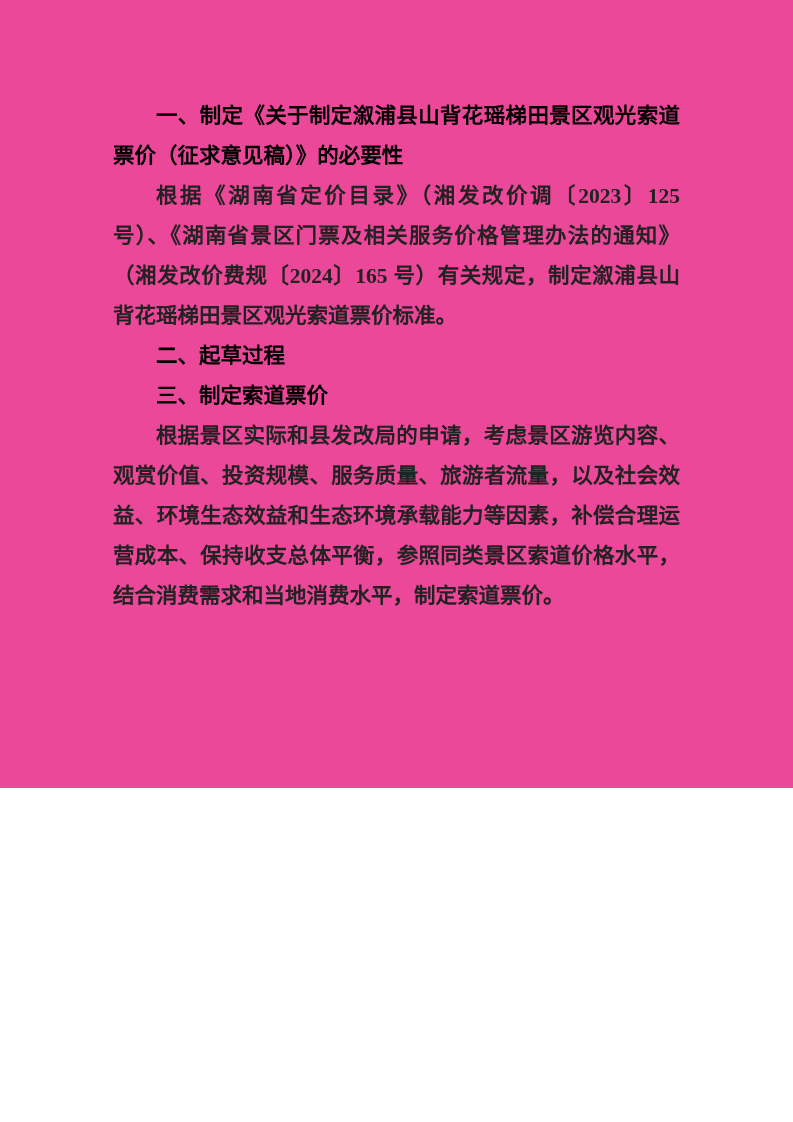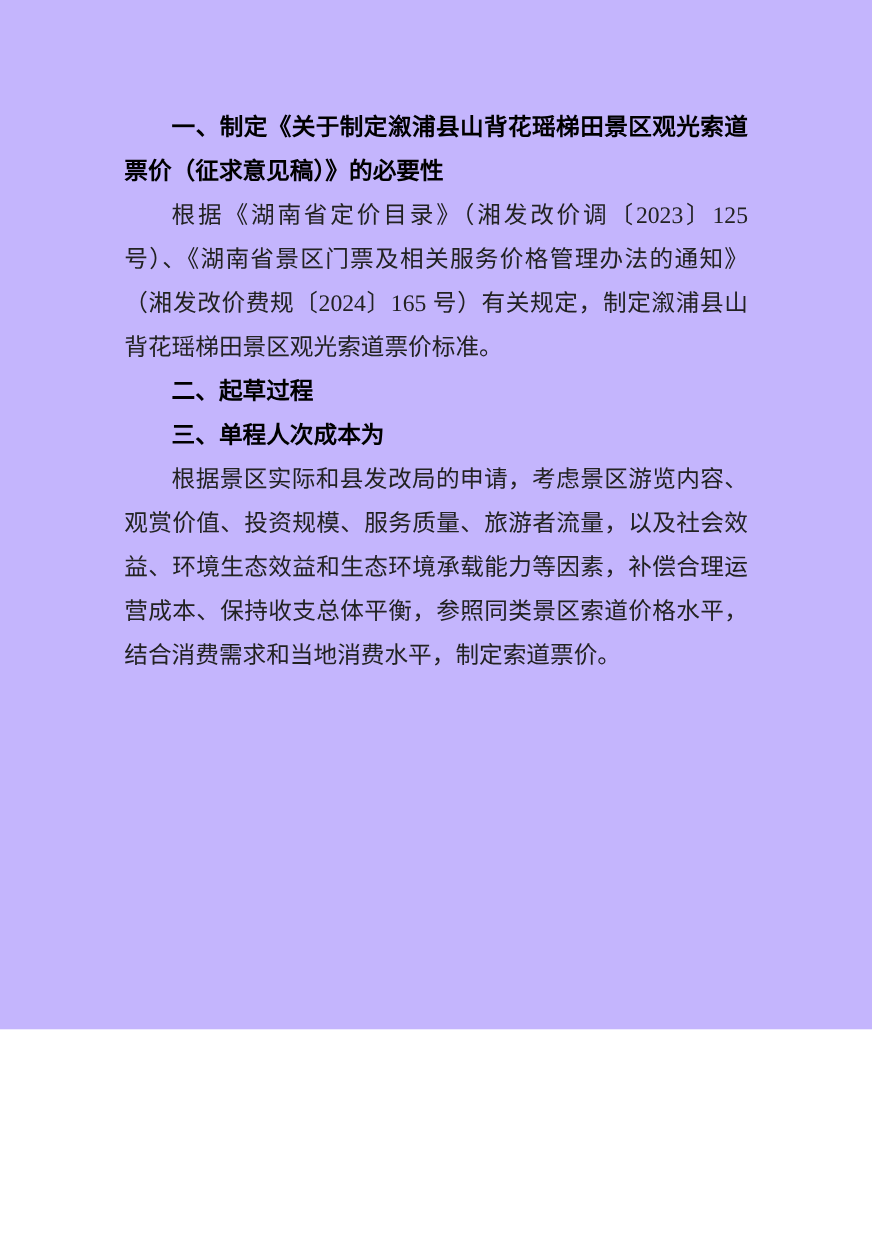--- a/index.html
+++ b/index.html
@@ -3,22 +3,22 @@
 <meta charset="utf-8">
 <style>
   html, body {
     margin: 0;
     padding: 0;
     background: #ffffff;
   }
   .page {
     position: relative;
     width: 793px;
-    height: 936px;
-    background: #c4b5fd;
+    height: 788px;
+    background: #ec4899;
     overflow: hidden;
     box-sizing: border-box;
     padding: 96px 113px 0 113px;
   }
   .doc-body {
     width: 567px;
     color: #1a1a1a;
   }
   .doc-body p {
     margin: 0;
@@ -29,28 +29,28 @@
     text-justify: inter-character;
     word-break: break-all;
   }
   .section-heading {
     font-family: "Liberation Sans", "DejaVu Sans", sans-serif;
     font-weight: 700;
     color: #000000;
   }
   .body-paragraph {
     font-family: "Liberation Serif", "DejaVu Serif", serif;
-    font-weight: 400;
+    font-weight: 700;
     color: #222222;
   }
 </style>
 </head>
 <body>
 
 <div class="page">
   <div class="doc-body">
     <p class="section-heading">一、制定《关于制定溆浦县山背花瑶梯田景区观光索道票价（征求意见稿）》的必要性</p>
     <p class="body-paragraph">根据《湖南省定价目录》（湘发改价调〔2023〕125 号）、《湖南省景区门票及相关服务价格管理办法的通知》（湘发改价费规〔2024〕165 号）有关规定，制定溆浦县山背花瑶梯田景区观光索道票价标准。</p>
     <p class="section-heading">二、起草过程</p>
-    <p class="section-heading">三、单程人次成本为</p>
+    <p class="section-heading">三、制定索道票价</p>
     <p class="body-paragraph">根据景区实际和县发改局的申请，考虑景区游览内容、观赏价值、投资规模、服务质量、旅游者流量，以及社会效益、环境生态效益和生态环境承载能力等因素，补偿合理运营成本、保持收支总体平衡，参照同类景区索道价格水平，结合消费需求和当地消费水平，制定索道票价。</p>
   </div>
 </div>
 
 </body></html>

